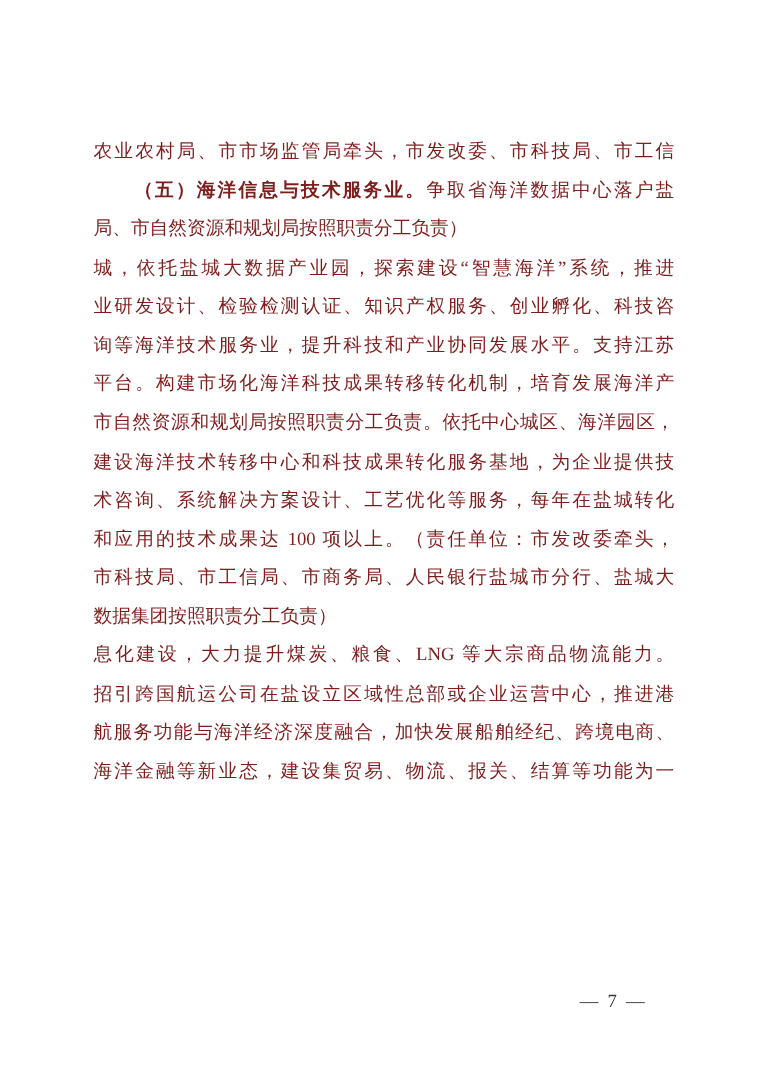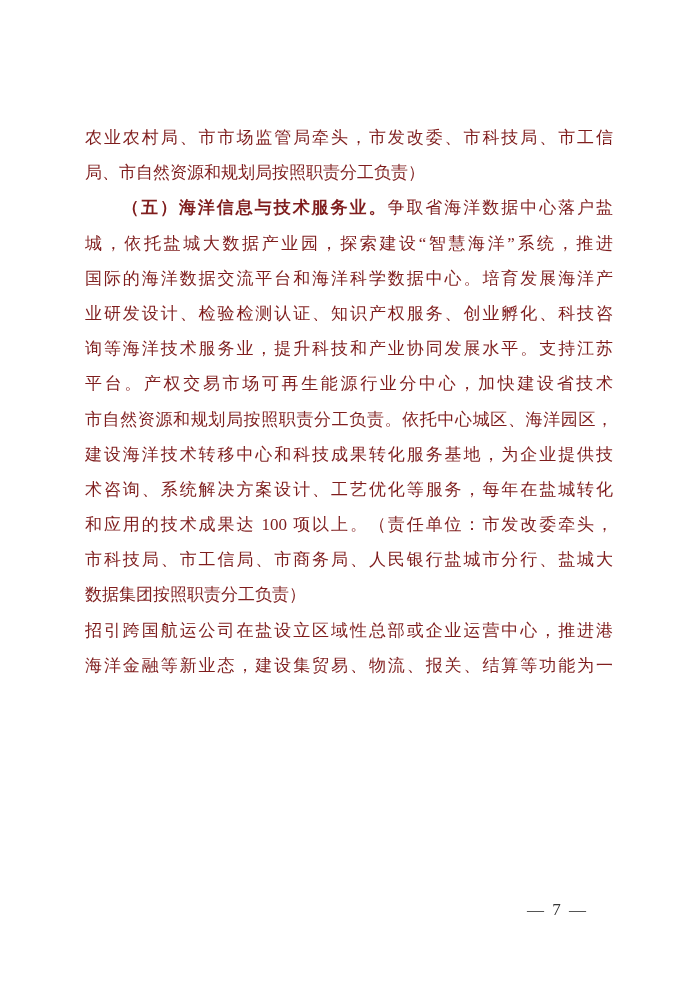--- a/index.html
+++ b/index.html
@@ -53,30 +53,31 @@
     color: #363636;
     letter-spacing: 2px;
   }
 </style>
 </head>
 <body>
 
 <div class="page">
   <div class="text-block">
       <div class="line"><span class="seg">农业农村局、市市场监管局牵头，市发改委、市科技局、市工信</span></div>
+      <div class="line indent"><span class="seg bold">（五）海洋信息与技术服务业。</span><span class="seg">争取省海洋数据中心落户盐</span></div>
       <div class="line flush"><span class="seg">局、市自然资源和规划局按照职责分工负责）</span></div>
-      <div class="line indent"><span class="seg bold">（五）海洋信息与技术服务业。</span><span class="seg">争取省海洋数据中心落户盐</span></div>
       <div class="line"><span class="seg">城，依托盐城大数据产业园，探索建设“智慧海洋”系统，推进</span></div>
-      <div class="line"><span class="seg">国际的海洋数据交流平台和海洋科学数据中心。培育发展海洋产</span></div>
       <div class="line"><span class="seg">业研发设计、检验检测认证、知识产权服务、创业孵化、科技咨</span></div>
       <div class="line"><span class="seg">询等海洋技术服务业，提升科技和产业协同发展水平。支持江苏</span></div>
-      <div class="line"><span class="seg">平台。产权交易市场可再生能源行业分中心，加快建设省技术</span></div>
+      <div class="line"><span class="seg">平台。构建市场化海洋科技成果转移转化机制，培育发展海洋产</span></div>
       <div class="line"><span class="seg">市自然资源和规划局按照职责分工负责。依托中心城区、海洋园区，</span></div>
       <div class="line"><span class="seg">建设海洋技术转移中心和科技成果转化服务基地，为企业提供技</span></div>
       <div class="line"><span class="seg">术咨询、系统解决方案设计、工艺优化等服务，每年在盐城转化</span></div>
       <div class="line"><span class="seg">和应用的技术成果达 100 项以上。（责任单位：市发改委牵头，</span></div>
       <div class="line"><span class="seg">市科技局、市工信局、市商务局、人民银行盐城市分行、盐城大</span></div>
       <div class="line flush"><span class="seg">数据集团按照职责分工负责）</span></div>
+      <div class="line"><span class="seg">息化建设，大力提升煤炭、粮食、LNG 等大宗商品物流能力。</span></div>
       <div class="line"><span class="seg">招引跨国航运公司在盐设立区域性总部或企业运营中心，推进港</span></div>
+      <div class="line"><span class="seg">航服务功能与海洋经济深度融合，加快发展船舶经纪、跨境电商、</span></div>
       <div class="line"><span class="seg">海洋金融等新业态，建设集贸易、物流、报关、结算等功能为一</span></div>
     </div>
   <div class="page-number">— 7 —</div>
 </div>
 
 </body></html>

